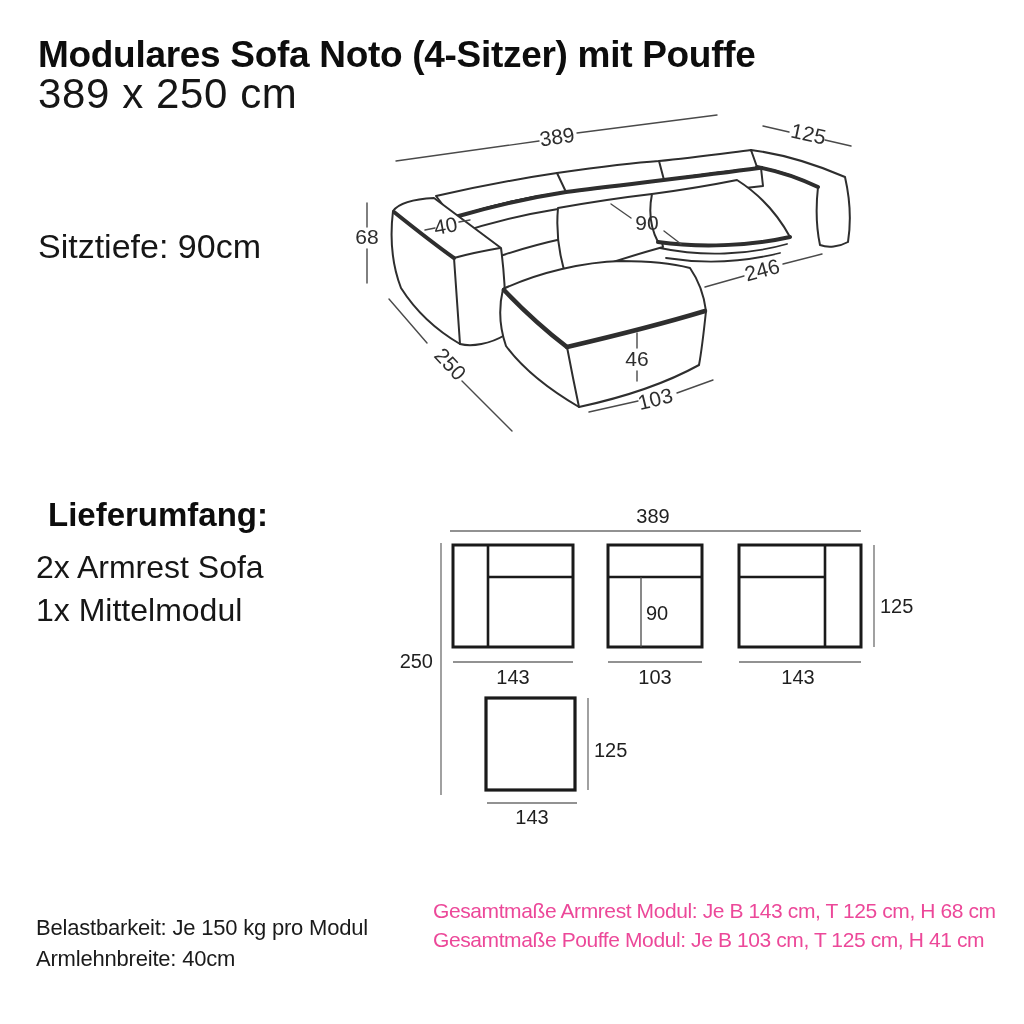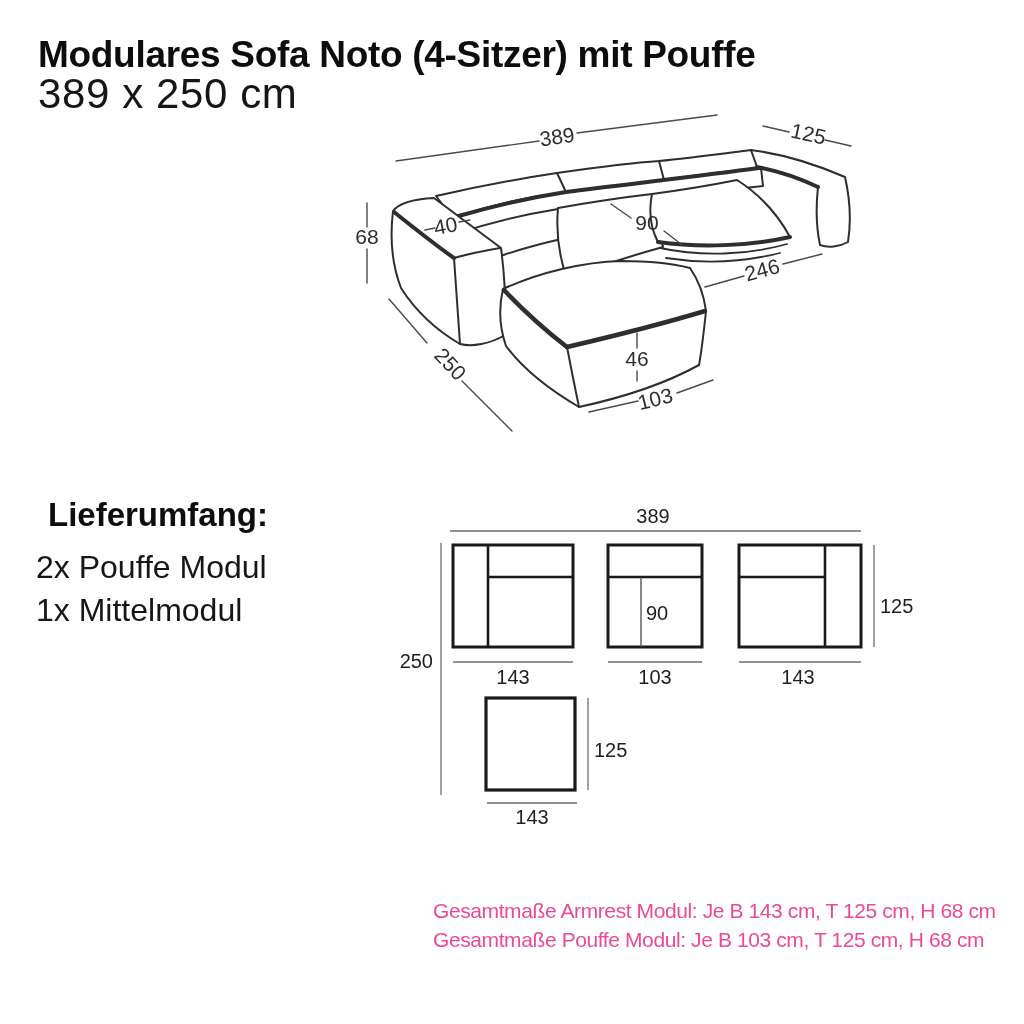--- a/index.html
+++ b/index.html
@@ -20,32 +20,37 @@
 </style>
 </head>
 <body>
 
 <div class="page">
 
   <div class="abs title">Modulares Sofa Noto (4-Sitzer) mit Pouffe</div>
   <div class="abs subtitle">389 x 250 cm</div>
 
   <div class="abs specs">
+    <div>Sitztiefe: 90cm</div>
   </div>
 
   <div class="abs delivery-heading">Lieferumfang:</div>
   <div class="abs delivery-items">
-    <div>2x Pouffe Modul</div>
+    <div>2x Armrest Sofa</div>
     <div>1x Mittelmodul</div>
   </div>
 
+  <div class="abs footer-left">
+    <div>Belastbarkeit: Je 150 kg pro Modul</div>
+    <div>Armlehnbreite: 40cm</div>
+  </div>
 
   <div class="abs footer-right">
     <div>Gesamtmaße Armrest Modul: Je B 143 cm, T 125 cm, H 68 cm</div>
-    <div>Gesamtmaße Pouffe Modul: Je B 103 cm, T 125 cm, H 68 cm</div>
+    <div>Gesamtmaße Pouffe Modul: Je B 103 cm, T 125 cm, H 41 cm</div>
   </div>
 
   <svg width="1024" height="1024" viewBox="0 0 1024 1024">
 
     <g stroke="#2e2e2e" fill="#ffffff" stroke-width="2" stroke-linecap="round" stroke-linejoin="round">
 
       <path d="M 436,196
         C 480,186 530,177 557,173
         C 592,168 628,163 659,161
         C 692,158 727,153 751,150

